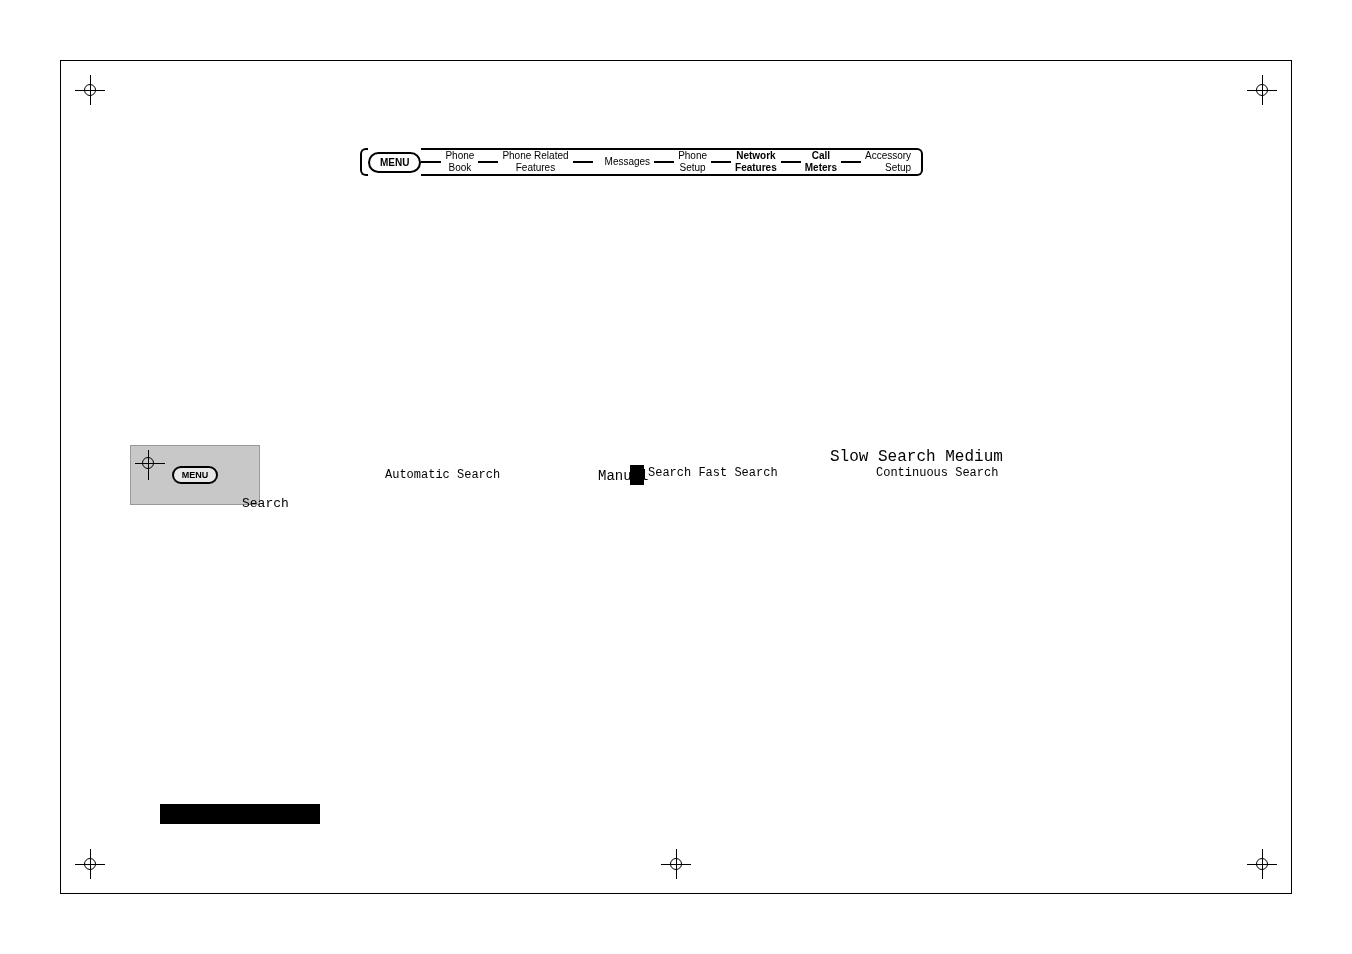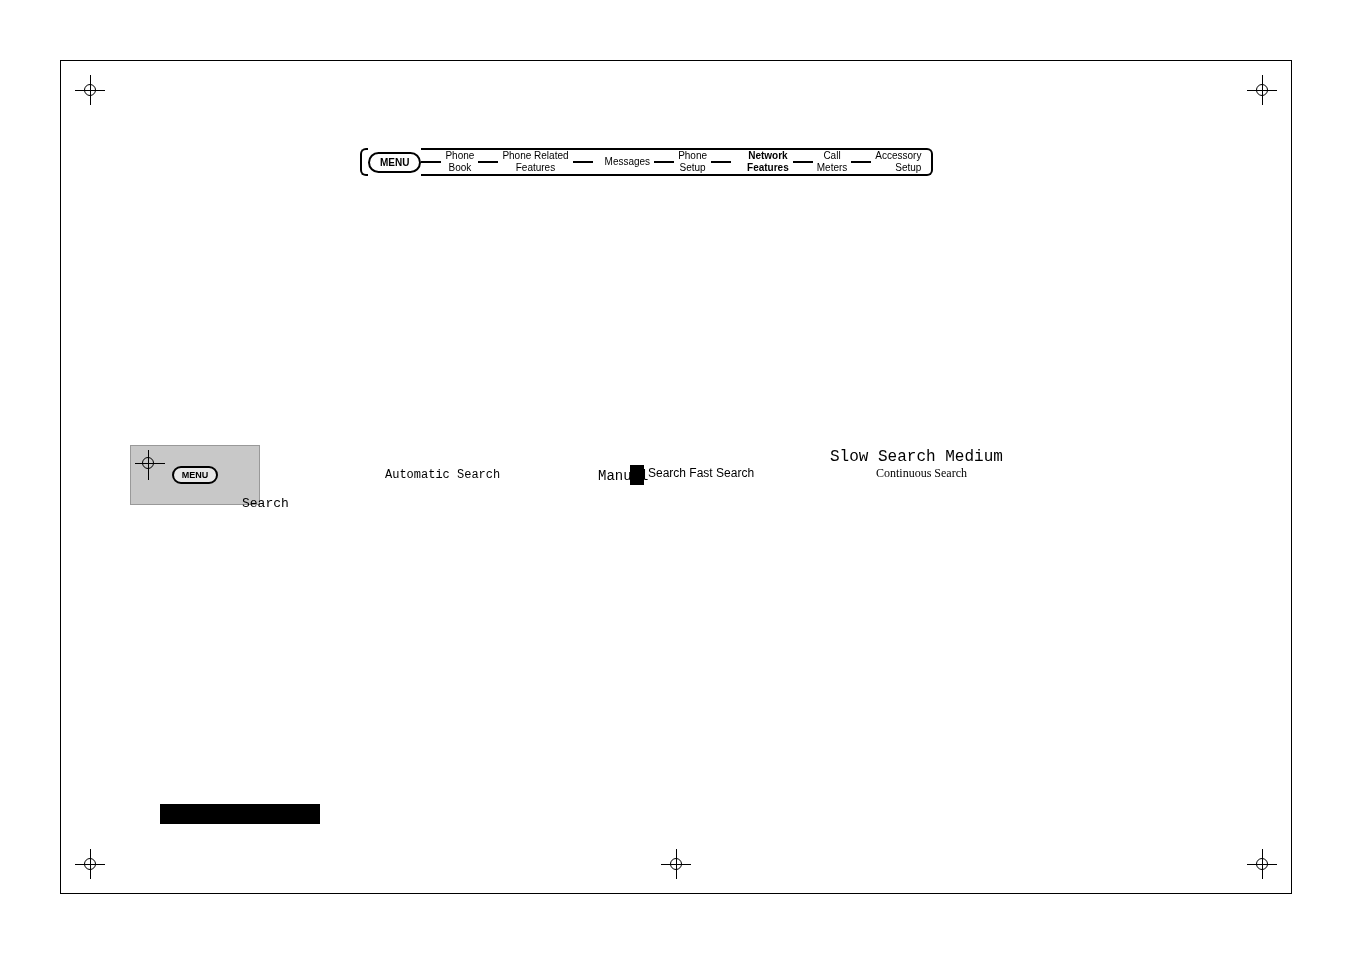--- a/index.html
+++ b/index.html
@@ -46,21 +46,20 @@
     .nav-item {
       font-size: 10px;
       font-family: Arial, sans-serif;
       text-align: center;
       white-space: nowrap;
       line-height: 1.2;
     }
 
     .nav-item.active {
       font-weight: bold;
-      margin-left: 12px;
     }
 
     .device-box {
       width: 130px;
       height: 60px;
       background: #c8c8c8;
       border: 1px solid #999;
       display: flex;
       align-items: center;
       justify-content: center;
@@ -211,21 +210,21 @@
       <div>Setup</div>
     </div>
 
     <div style="width:20px;height:2px;background:#000;"></div>
     <div class="nav-item active" style="padding:0 4px;font-weight:bold;">
       <div>Network</div>
       <div>Features</div>
     </div>
 
     <div style="width:20px;height:2px;background:#000;"></div>
-    <div class="nav-item" style="padding:0 4px;">
+    <div class="nav-item" style="padding:0 4px;font-weight:bold;">
       <div>Call</div>
       <div>Meters</div>
     </div>
 
     <div style="width:20px;height:2px;background:#000;"></div>
     <div class="nav-item" style="padding:0 4px;text-align:right;">
       <div>Accessory</div>
       <div>Setup</div>
     </div>
   </div>
@@ -261,21 +260,21 @@
 </div>
 
 <div style="position:absolute;top:465px;left:630px;">
   <div style="width:14px;height:20px;background:#000;display:inline-block;"></div>
 </div>
 
 <div style="position:absolute;top:448px;left:830px;font-family:'Courier New',Courier,monospace;font-size:16px;white-space:nowrap;">
   <span>Slow Search Medium</span>
 </div>
 
-<div style="position:absolute;top:466px;left:648px;font-family:Liberation Sans, sans-serif;font-size:12px;white-space:nowrap;">
+<div style="position:absolute;top:466px;left:648px;font-family:Liberation Mono, monospace;font-size:12px;white-space:nowrap;">
   <span>Search Fast Search</span>
 </div>
 
-<div style="position:absolute;top:466px;left:876px;font-family:Liberation Serif, serif;font-size:12px;white-space:nowrap;">
+<div style="position:absolute;top:466px;left:876px;font-family:Liberation Mono, monospace;font-size:12px;white-space:nowrap;">
   <span>Continuous Search</span>
 </div>
 
 <div class="black-bar"></div>
 
 </body></html>

